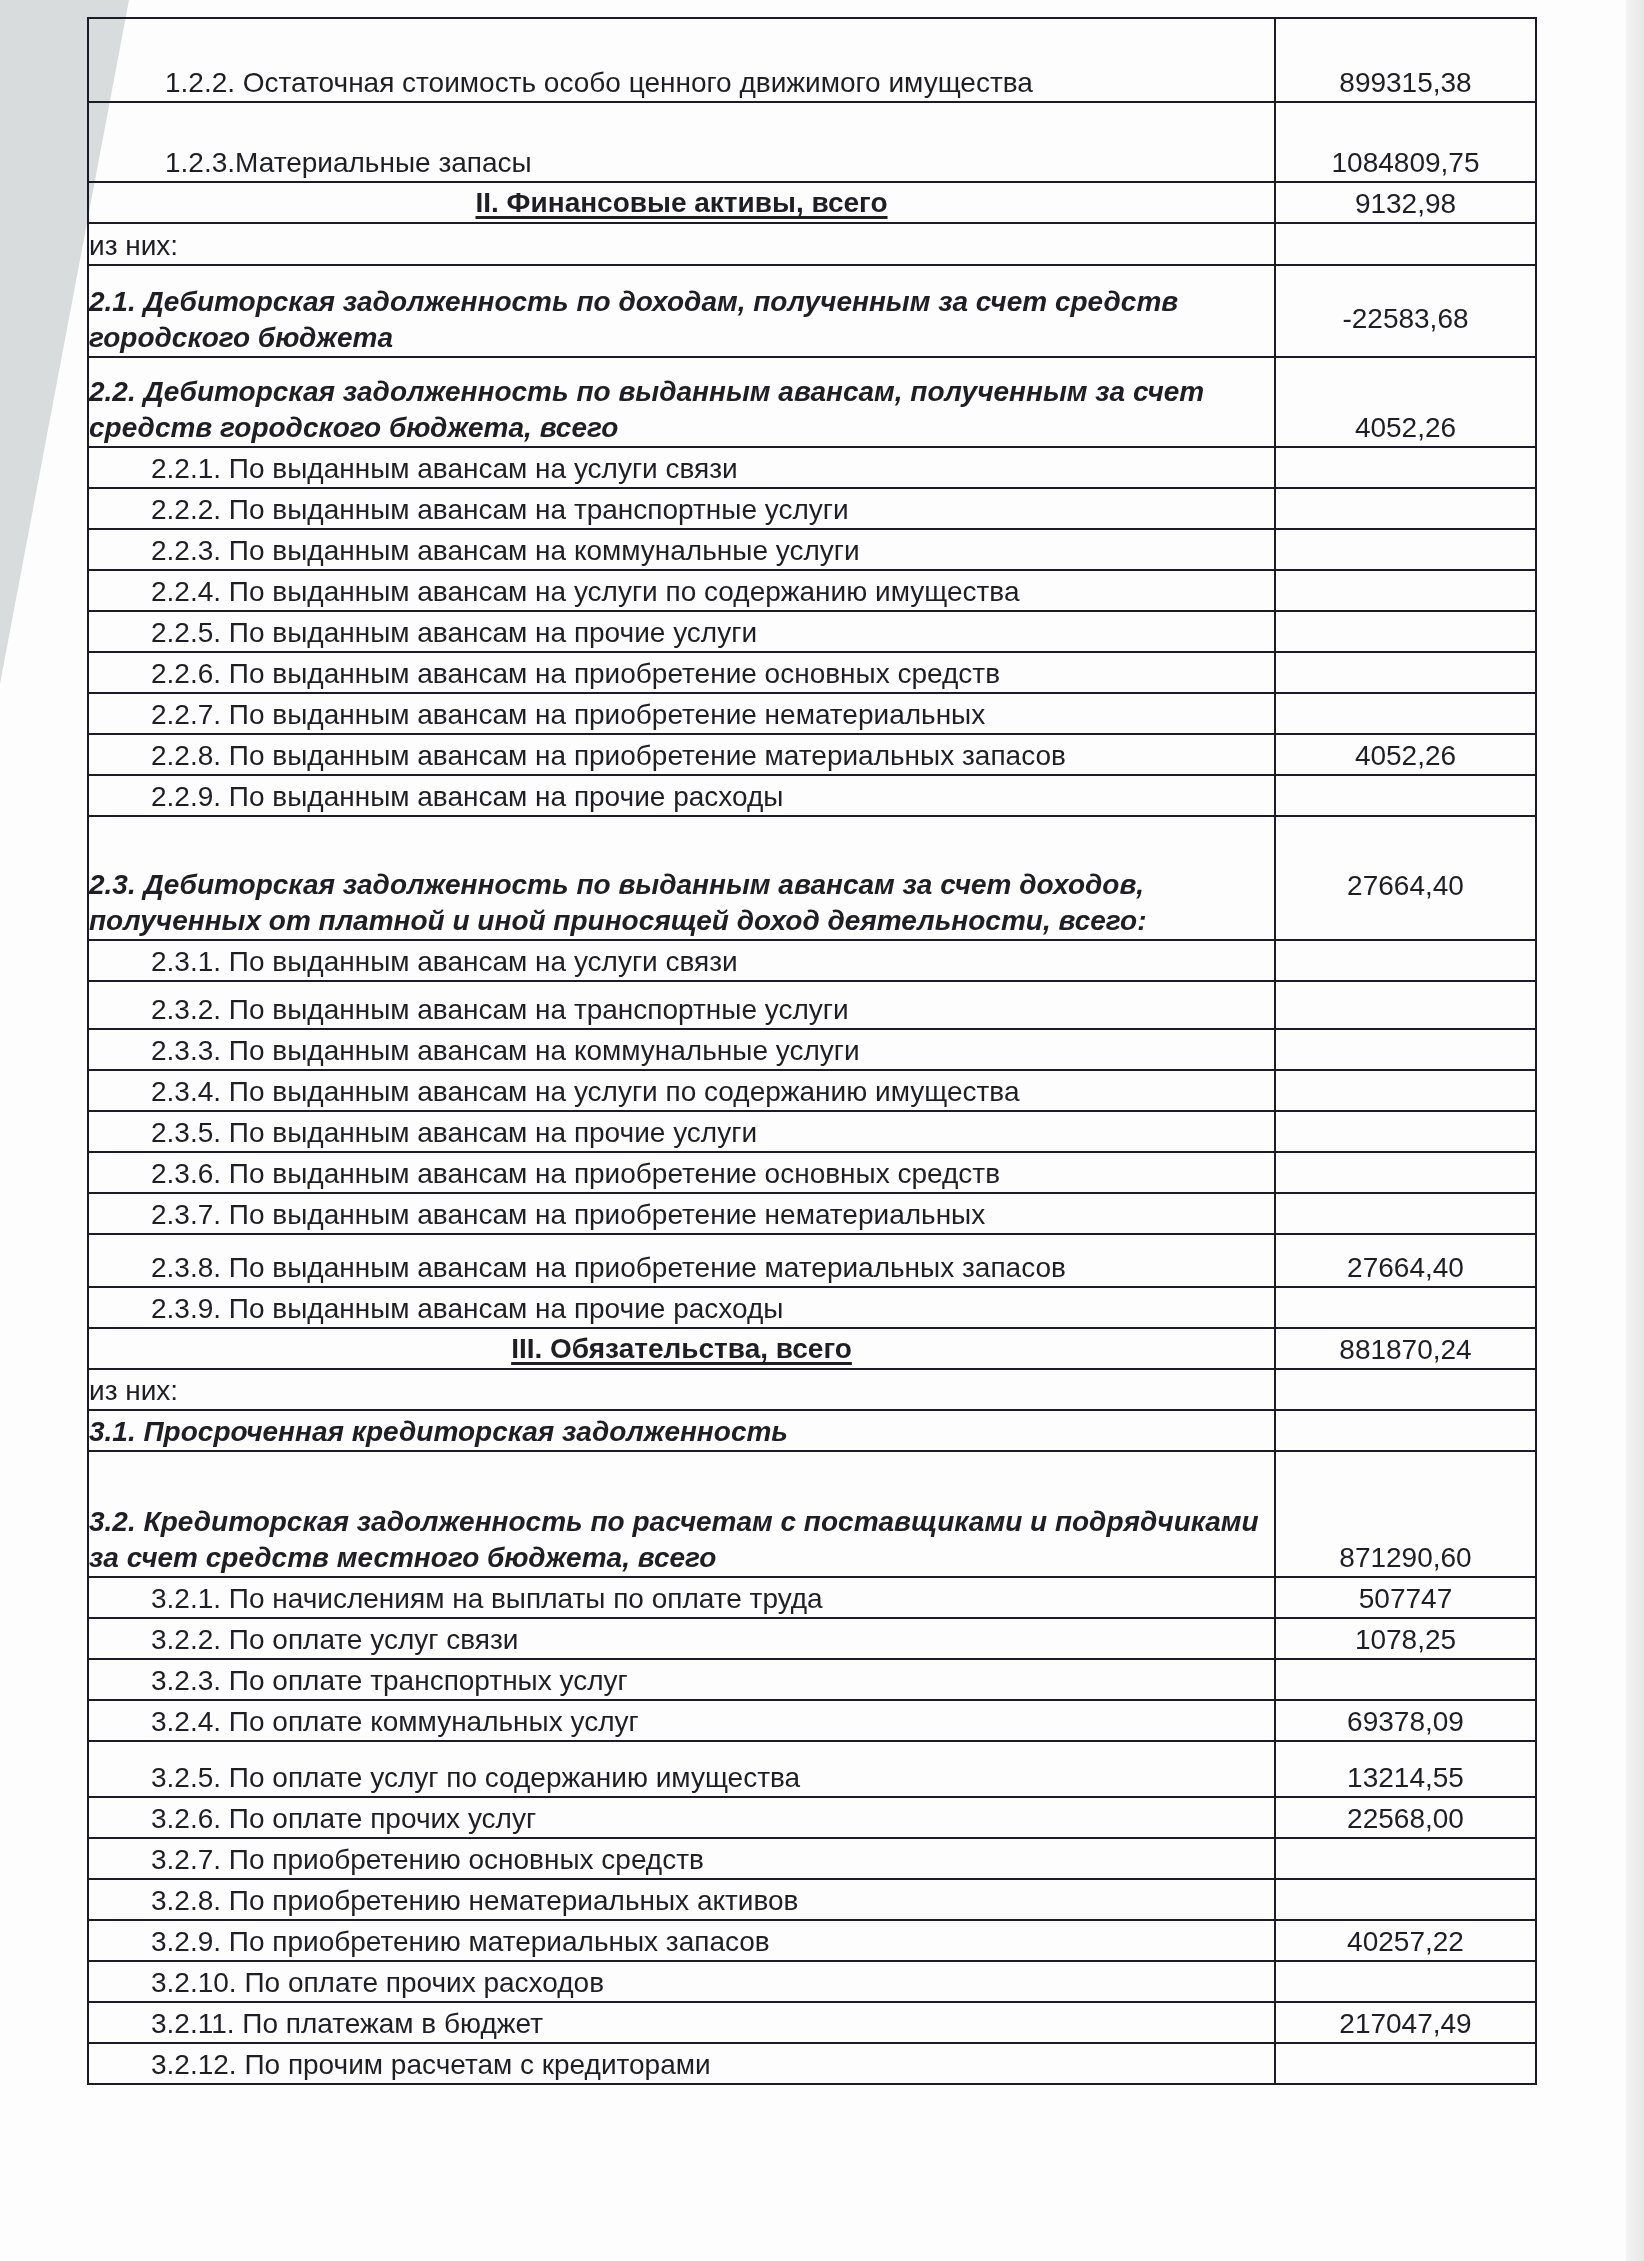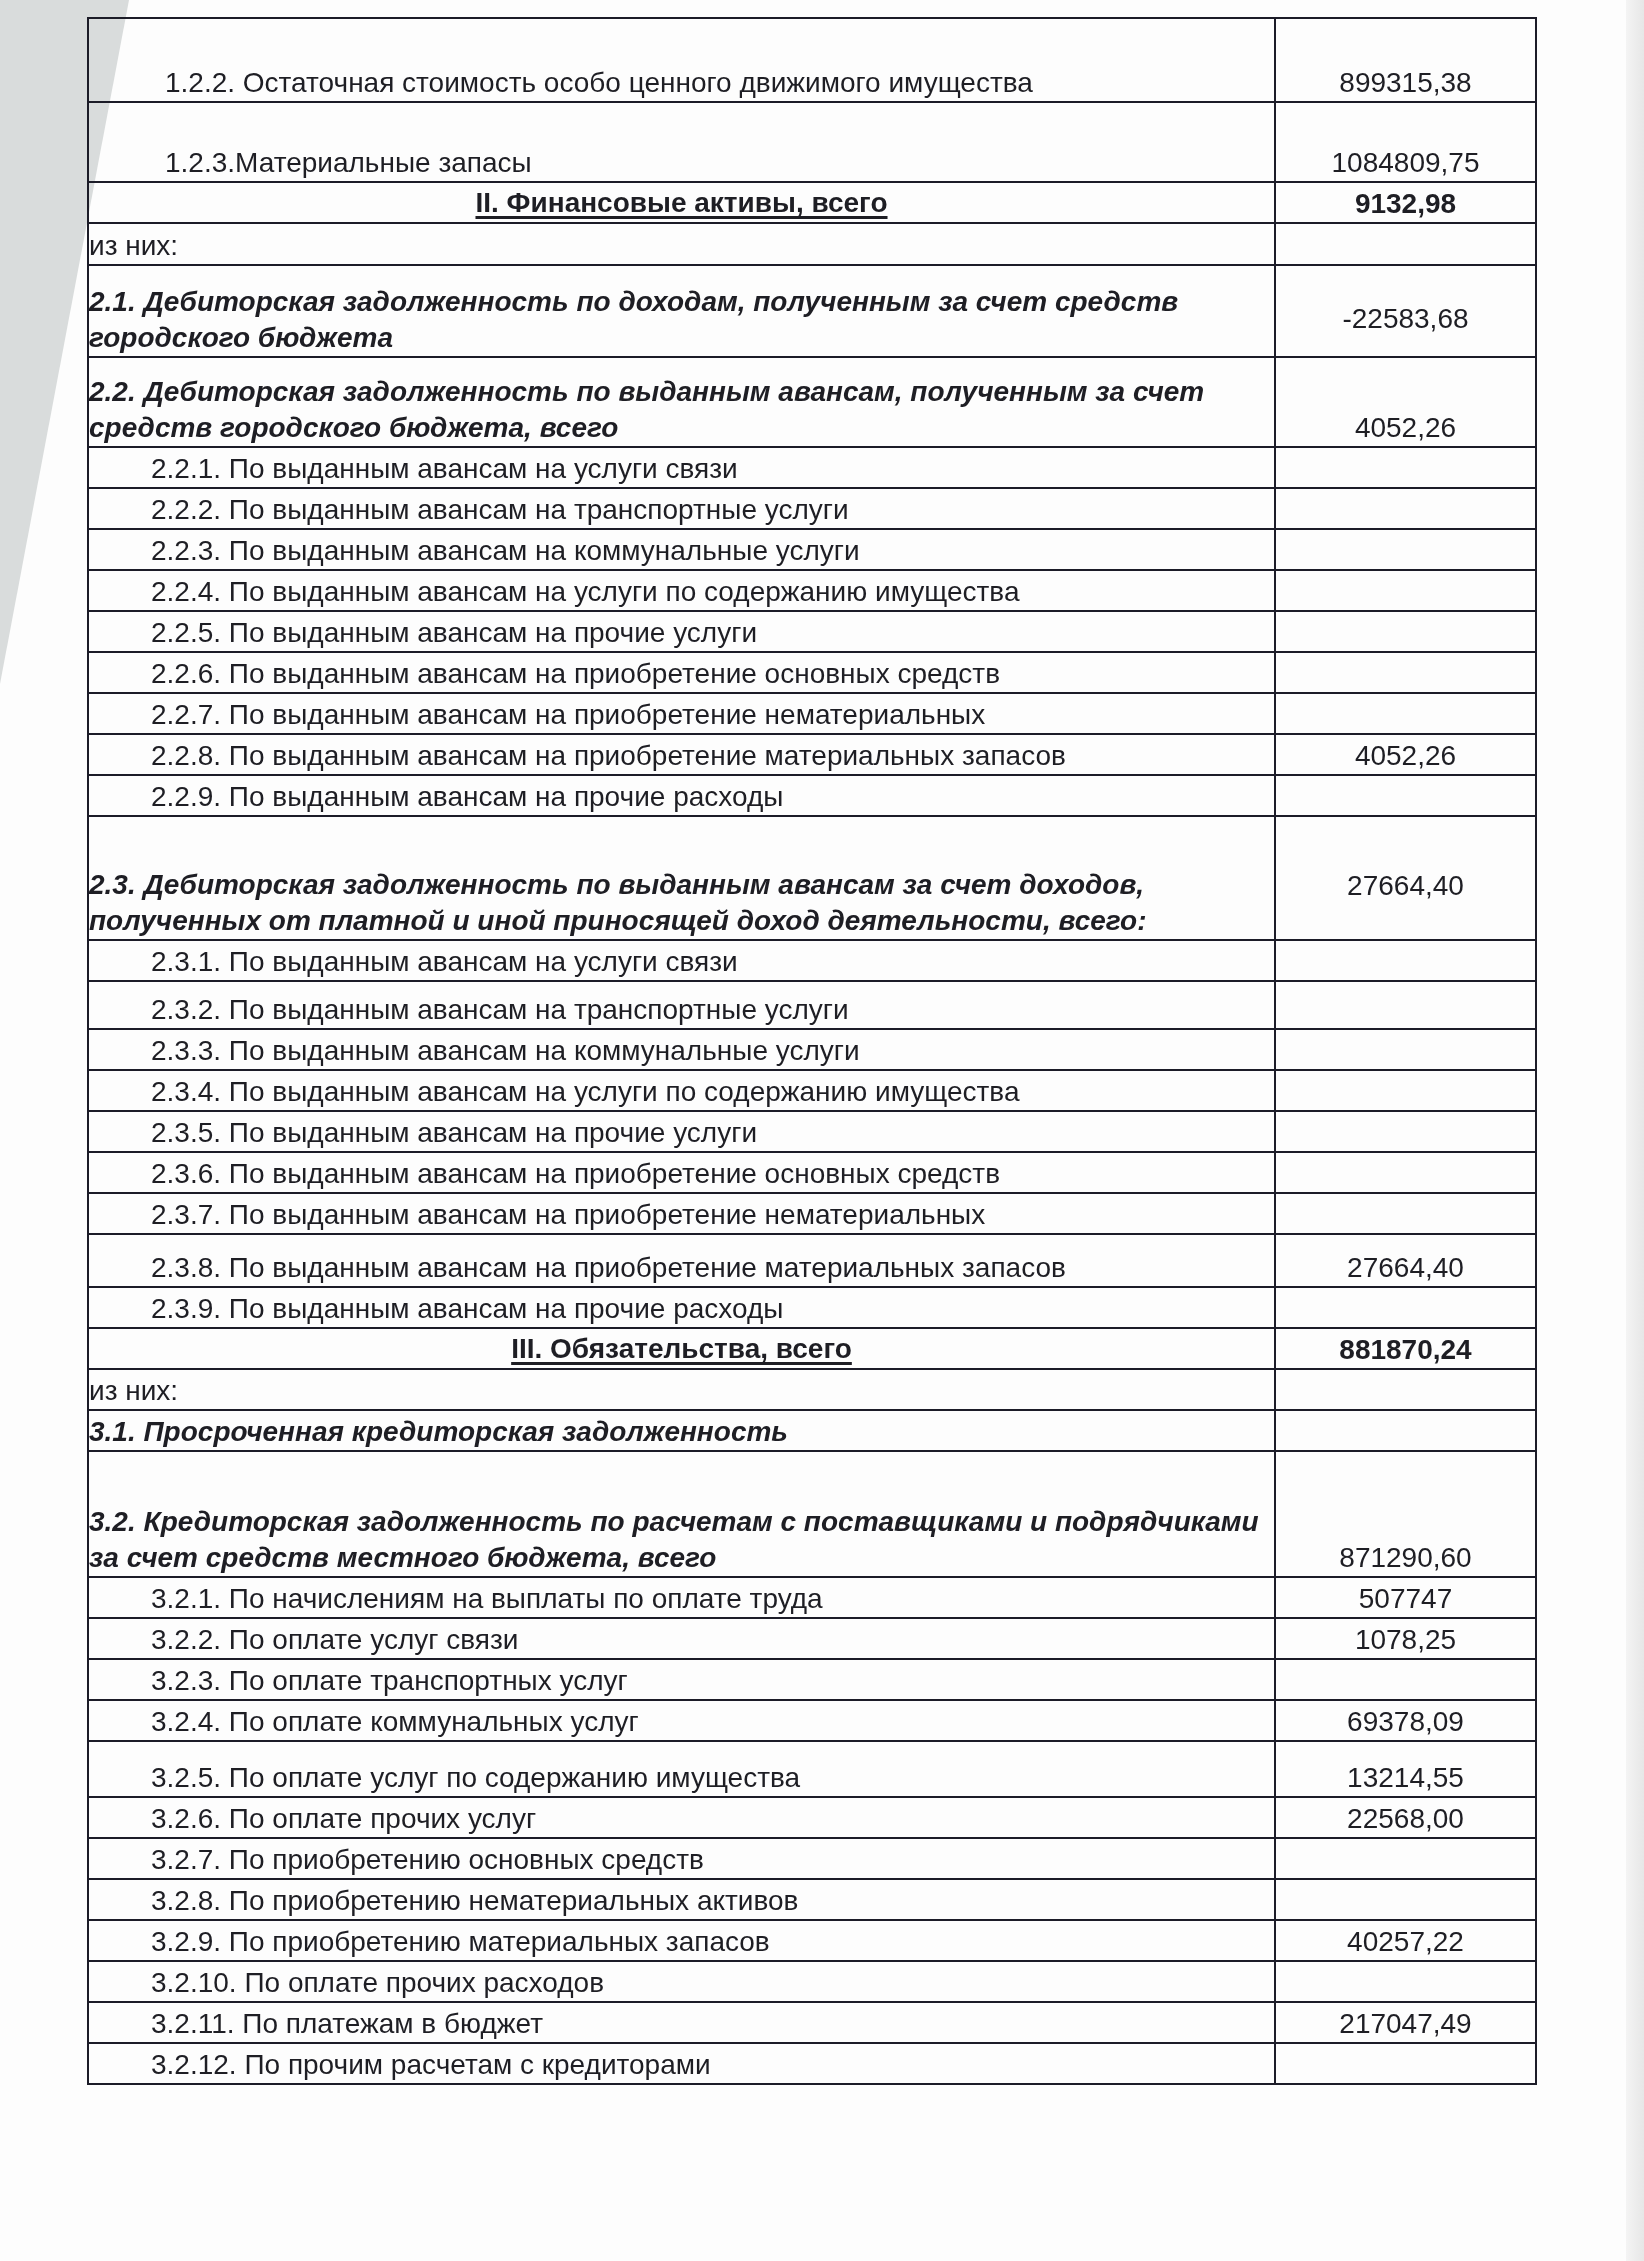--- a/index.html
+++ b/index.html
@@ -34,21 +34,21 @@
   col.c-label { width: 1187px; }
   col.c-value { width: 261px; }
   td.label { padding-left: 5.2px; padding-bottom: 2.6px; }
   td.value { text-align: center; vertical-align: top; padding-top: 9px; font-size: 28px; }
   td.value.mid { vertical-align: middle; padding-top: 15px; }
   .indent1 { padding-left: 76px !important; }
   .indent2 { padding-left: 62px !important; }
   .section { text-align: center; font-weight: bold; vertical-align: middle !important; }
   .section span { text-decoration: underline; text-decoration-thickness: 3.2px; text-underline-offset: 3.9px; }
   .bold-italic { font-weight: bold; font-style: italic; font-size: 30px; line-height: 44px; }
-  .value.bold { font-weight: bold; }
+  .value.bold { font-weight: normal; }
 </style>
 </head>
 <body>
 
 <div class="corner-fold"></div>
 <div class="right-edge"></div>
 
 <div class="sheet">
   <table class="report">
     <colgroup>

